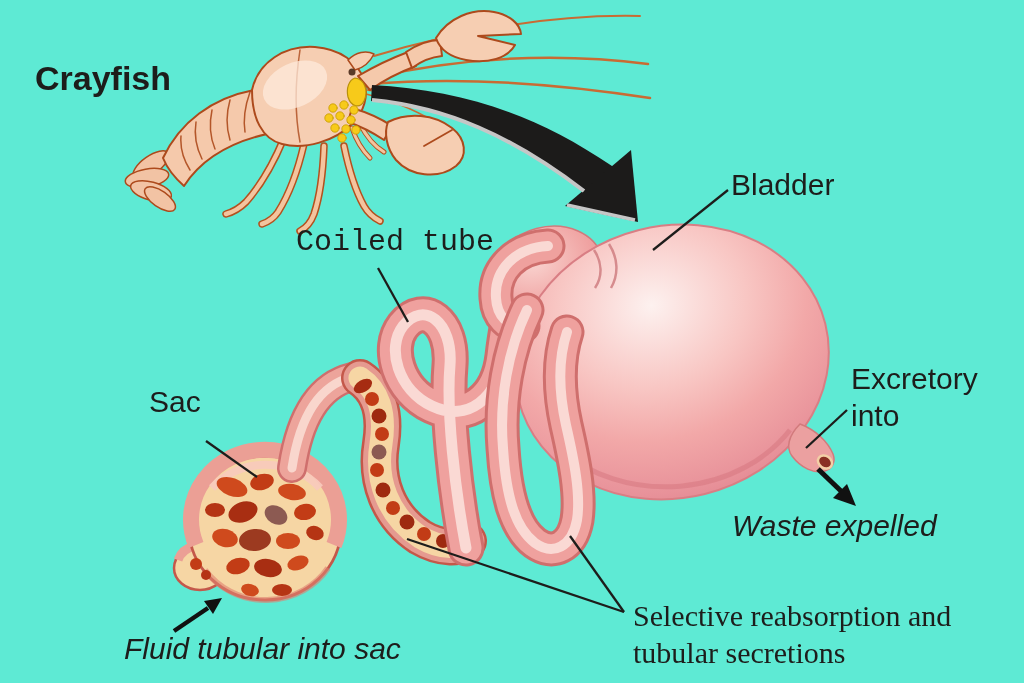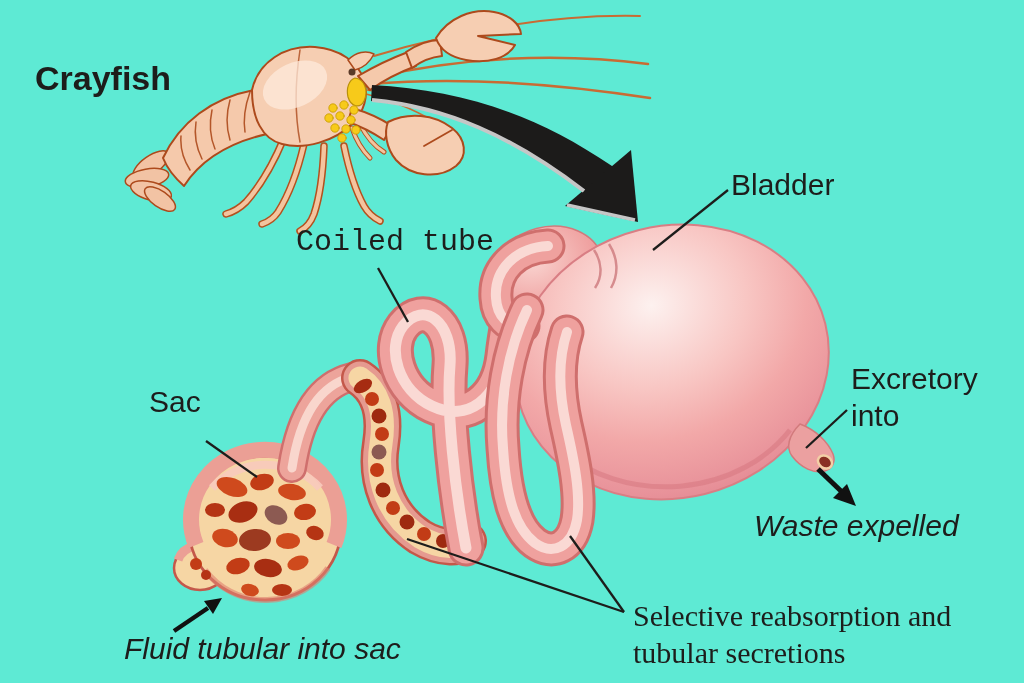--- a/index.html
+++ b/index.html
@@ -226,21 +226,21 @@
   </svg>
 
   <div class="label title" style="left:35px;top:58px;">Crayfish</div>
 
   <div class="label" style="left:296px;top:224px;font-family:Liberation Mono, monospace;">Coiled tube</div>
 
   <div class="label" style="left:731px;top:167px;">Bladder</div>
 
   <div class="label wrap" style="left:851px;top:361px;width:150px;">Excretory into</div>
 
-  <div class="label italic" style="left:754px;top:508px;font-style:italic;">Waste expelled</div>
+  <div class="label italic" style="left:732px;top:508px;font-style:italic;">Waste expelled</div>
 
   <div class="label" style="left:149px;top:384px;">Sac</div>
 
   <div class="label italic" style="left:124px;top:631px;">Fluid tubular into sac</div>
 
   <div class="label wrap" style="left:633px;top:598px;width:350px;font-family:Liberation Serif, serif;">Selective reabsorption and tubular secretions</div>
 
 </div>
 
 </body></html>

